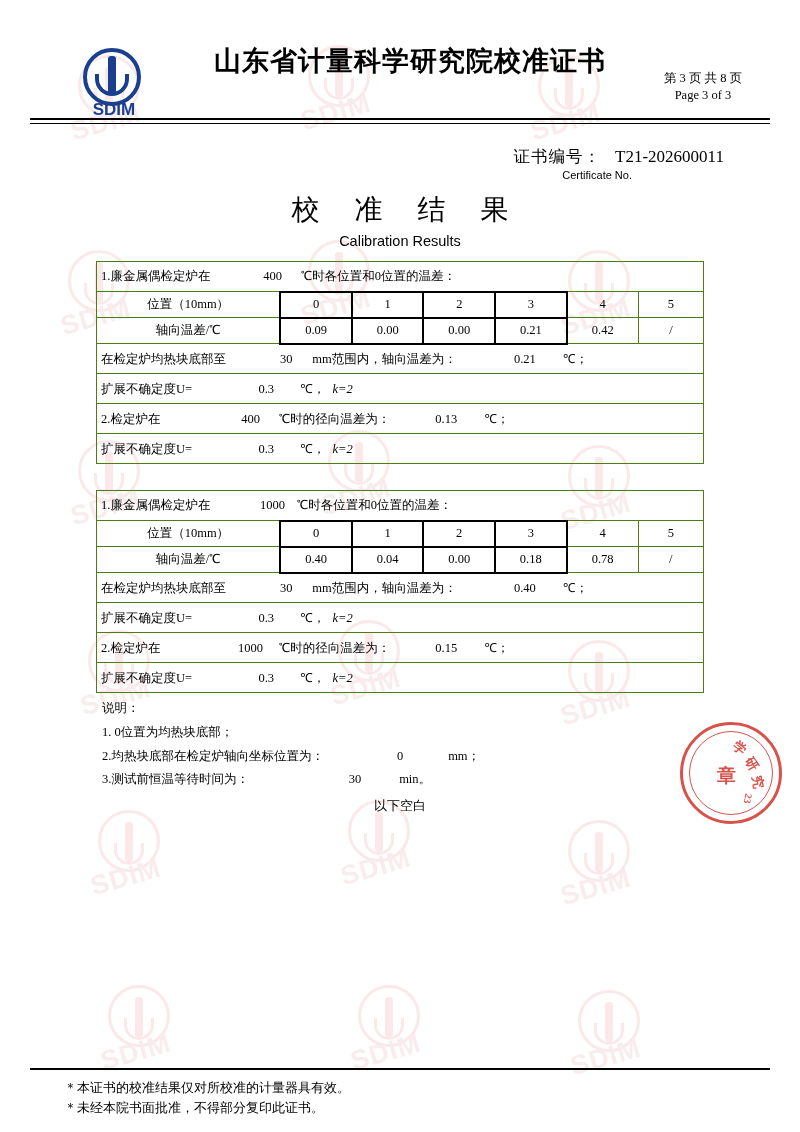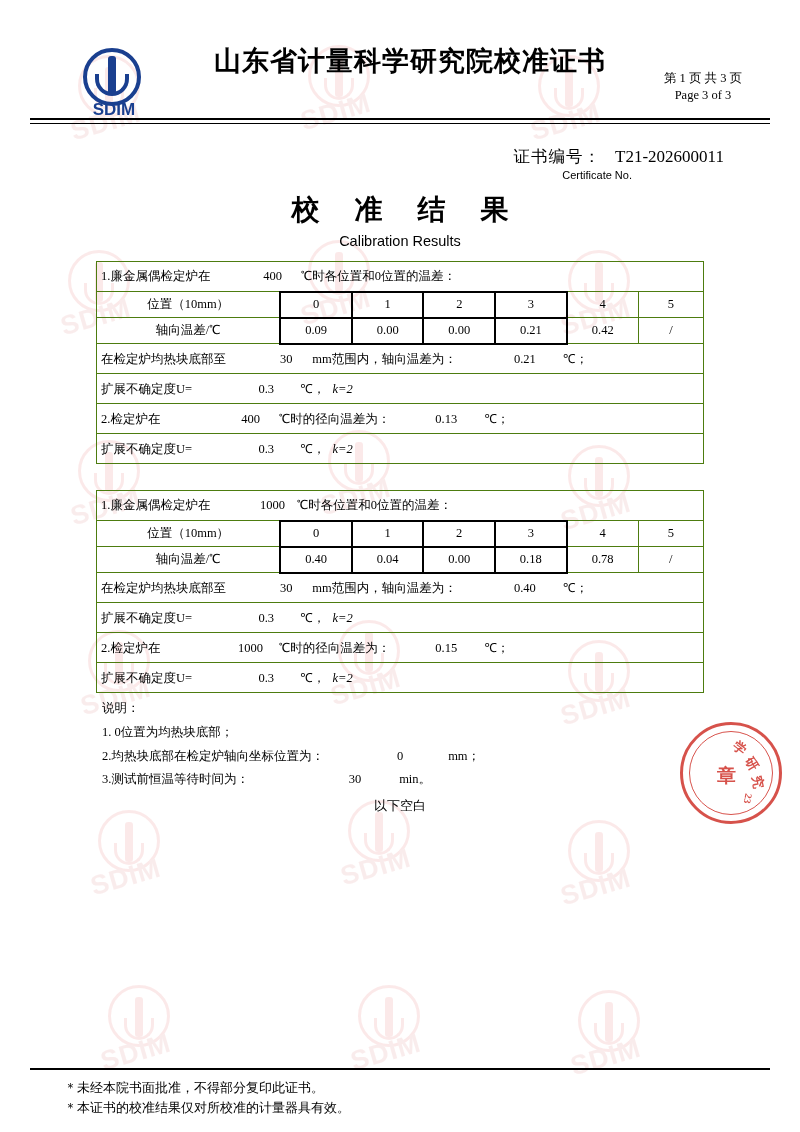--- a/index.html
+++ b/index.html
@@ -189,21 +189,21 @@
   .certno-en {
     font-size: 11px;
     font-family: "Liberation Sans", sans-serif;
     margin-top: 1px;
     padding-right: 92px;
   }
 
   .main-title {
     text-align: center;
     font-size: 28px;
-    font-weight: bold;
+    font-weight: normal;
     letter-spacing: 14px;
     margin-top: 10px;
     padding-left: 14px;
   }
   .main-title-en {
     text-align: center;
     font-size: 14.5px;
     font-family: "Liberation Sans", sans-serif;
     margin-top: 4px;
   }
@@ -390,21 +390,21 @@
     <div class="logo">
       <div class="ring"></div>
       <div class="bar"></div>
       <div class="cup"></div>
       <div class="name">SDIM</div>
     </div>
     <div class="title-block">
       <div class="title-cn">山东省计量科学研究院校准证书</div>
     </div>
     <div class="page-no">
-      <div>第 1 页 共 3 页</div>
+      <div>第 3 页 共 8 页</div>
       <div>Page 3 of 3</div>
     </div>
   </div>
   <div class="rule"></div>
 
   <div class="certno-row">
     <span class="certno-cn">证书编号：</span><span class="certno-val">T21-202600011</span>
     <div class="certno-en">Certificate No.</div>
   </div>
 
@@ -583,15 +583,15 @@
     <span class="s1">学</span>
     <span class="s2">研</span>
     <span class="s3">究</span>
     <span class="s4">章</span>
     <span class="s5">23</span>
   </div>
 </div>
 
 <div class="footer">
   <div class="frule"></div>
+  <div class="fnote">＊本证书的校准结果仅对所校准的计量器具有效。</div>
   <div class="fnote">＊未经本院书面批准，不得部分复印此证书。</div>
-  <div class="fnote">＊本证书的校准结果仅对所校准的计量器具有效。</div>
 </div>
 
 </body></html>

